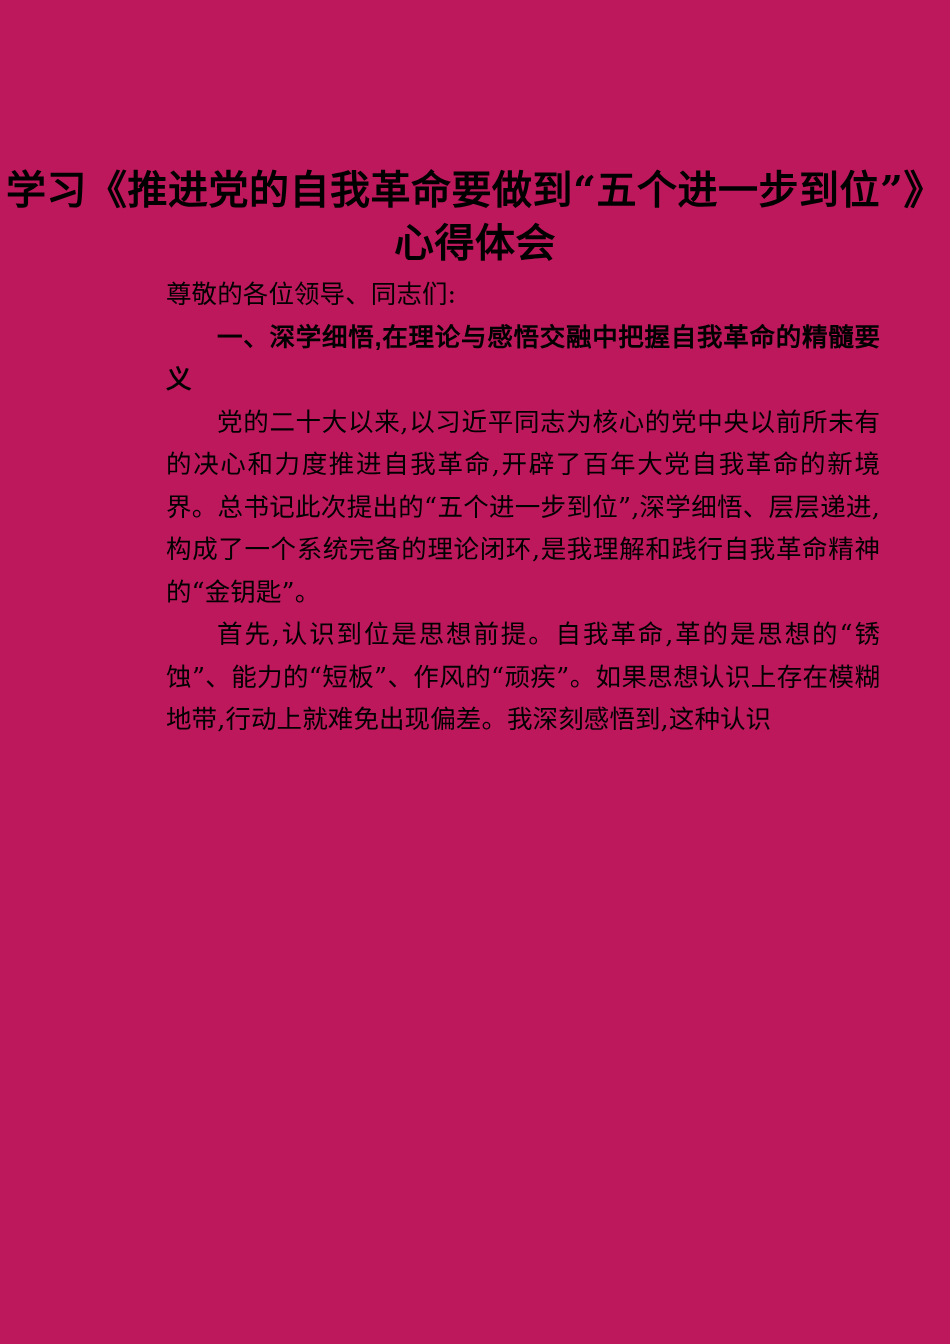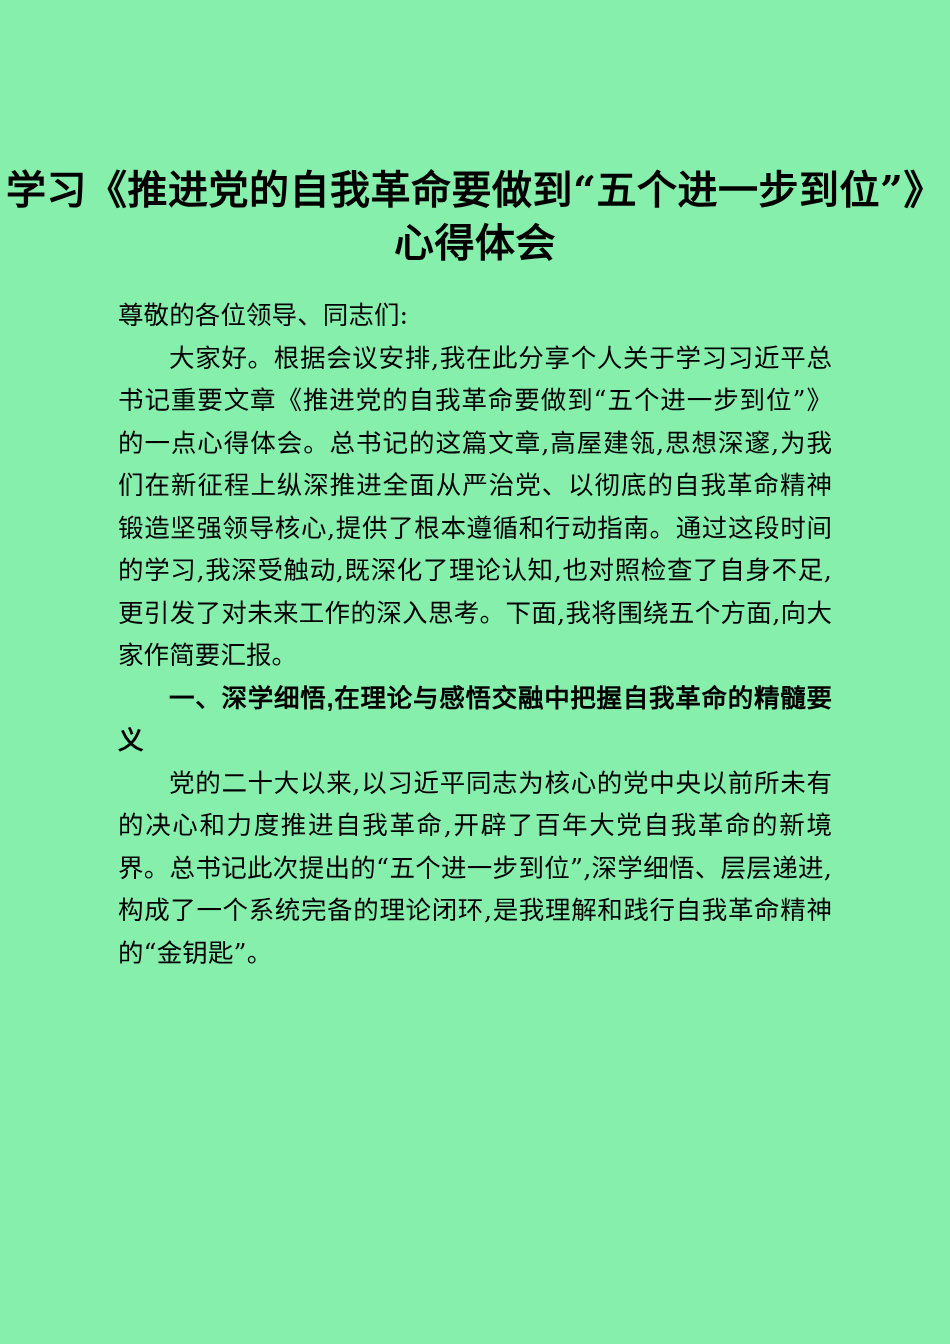--- a/index.html
+++ b/index.html
@@ -11,21 +11,21 @@
 
   body {
     font-family: "DejaVu Serif", "Liberation Serif", serif;
     color: #000000;
   }
 
   .page {
     position: relative;
     width: 950px;
     height: 1344px;
-    background: #86efac;
+    background: #be185d;
     overflow: hidden;
     box-sizing: border-box;
   }
 
   .doc-body {
     position: absolute;
     left: 118px;
     top: 0;
     width: 714px;
   }
@@ -79,26 +79,26 @@
     word-break: break-all;
   }
 </style>
 </head>
 <body>
 
 <div class="page">
 
   <h1 class="doc-title">学习《推进党的自我革命要做到“五个进一步到位”》心得体会</h1>
 
-  <div class="doc-body" style="top:294px;">
+  <div class="doc-body" style="top:273px;margin-left:48px;">
 
     <p class="para flush">尊敬的各位领导、同志们:</p>
 
-    <p class="para indent">大家好。根据会议安排,我在此分享个人关于学习习近平总书记重要文章《推进党的自我革命要做到“五个进一步到位”》的一点心得体会。总书记的这篇文章,高屋建瓴,思想深邃,为我们在新征程上纵深推进全面从严治党、以彻底的自我革命精神锻造坚强领导核心,提供了根本遵循和行动指南。通过这段时间的学习,我深受触动,既深化了理论认知,也对照检查了自身不足,更引发了对未来工作的深入思考。下面,我将围绕五个方面,向大家作简要汇报。</p>
 
     <p class="heading">一、深学细悟,在理论与感悟交融中把握自我革命的精髓要义</p>
 
     <p class="para indent">党的二十大以来,以习近平同志为核心的党中央以前所未有的决心和力度推进自我革命,开辟了百年大党自我革命的新境界。总书记此次提出的“五个进一步到位”,深学细悟、层层递进,构成了一个系统完备的理论闭环,是我理解和践行自我革命精神的“金钥匙”。</p>
 
+    <p class="para indent">首先,认识到位是思想前提。自我革命,革的是思想的“锈蚀”、能力的“短板”、作风的“顽疾”。如果思想认识上存在模糊地带,行动上就难免出现偏差。我深刻感悟到,这种认识</p>
 
   </div>
 
 </div>
 
 </body></html>

